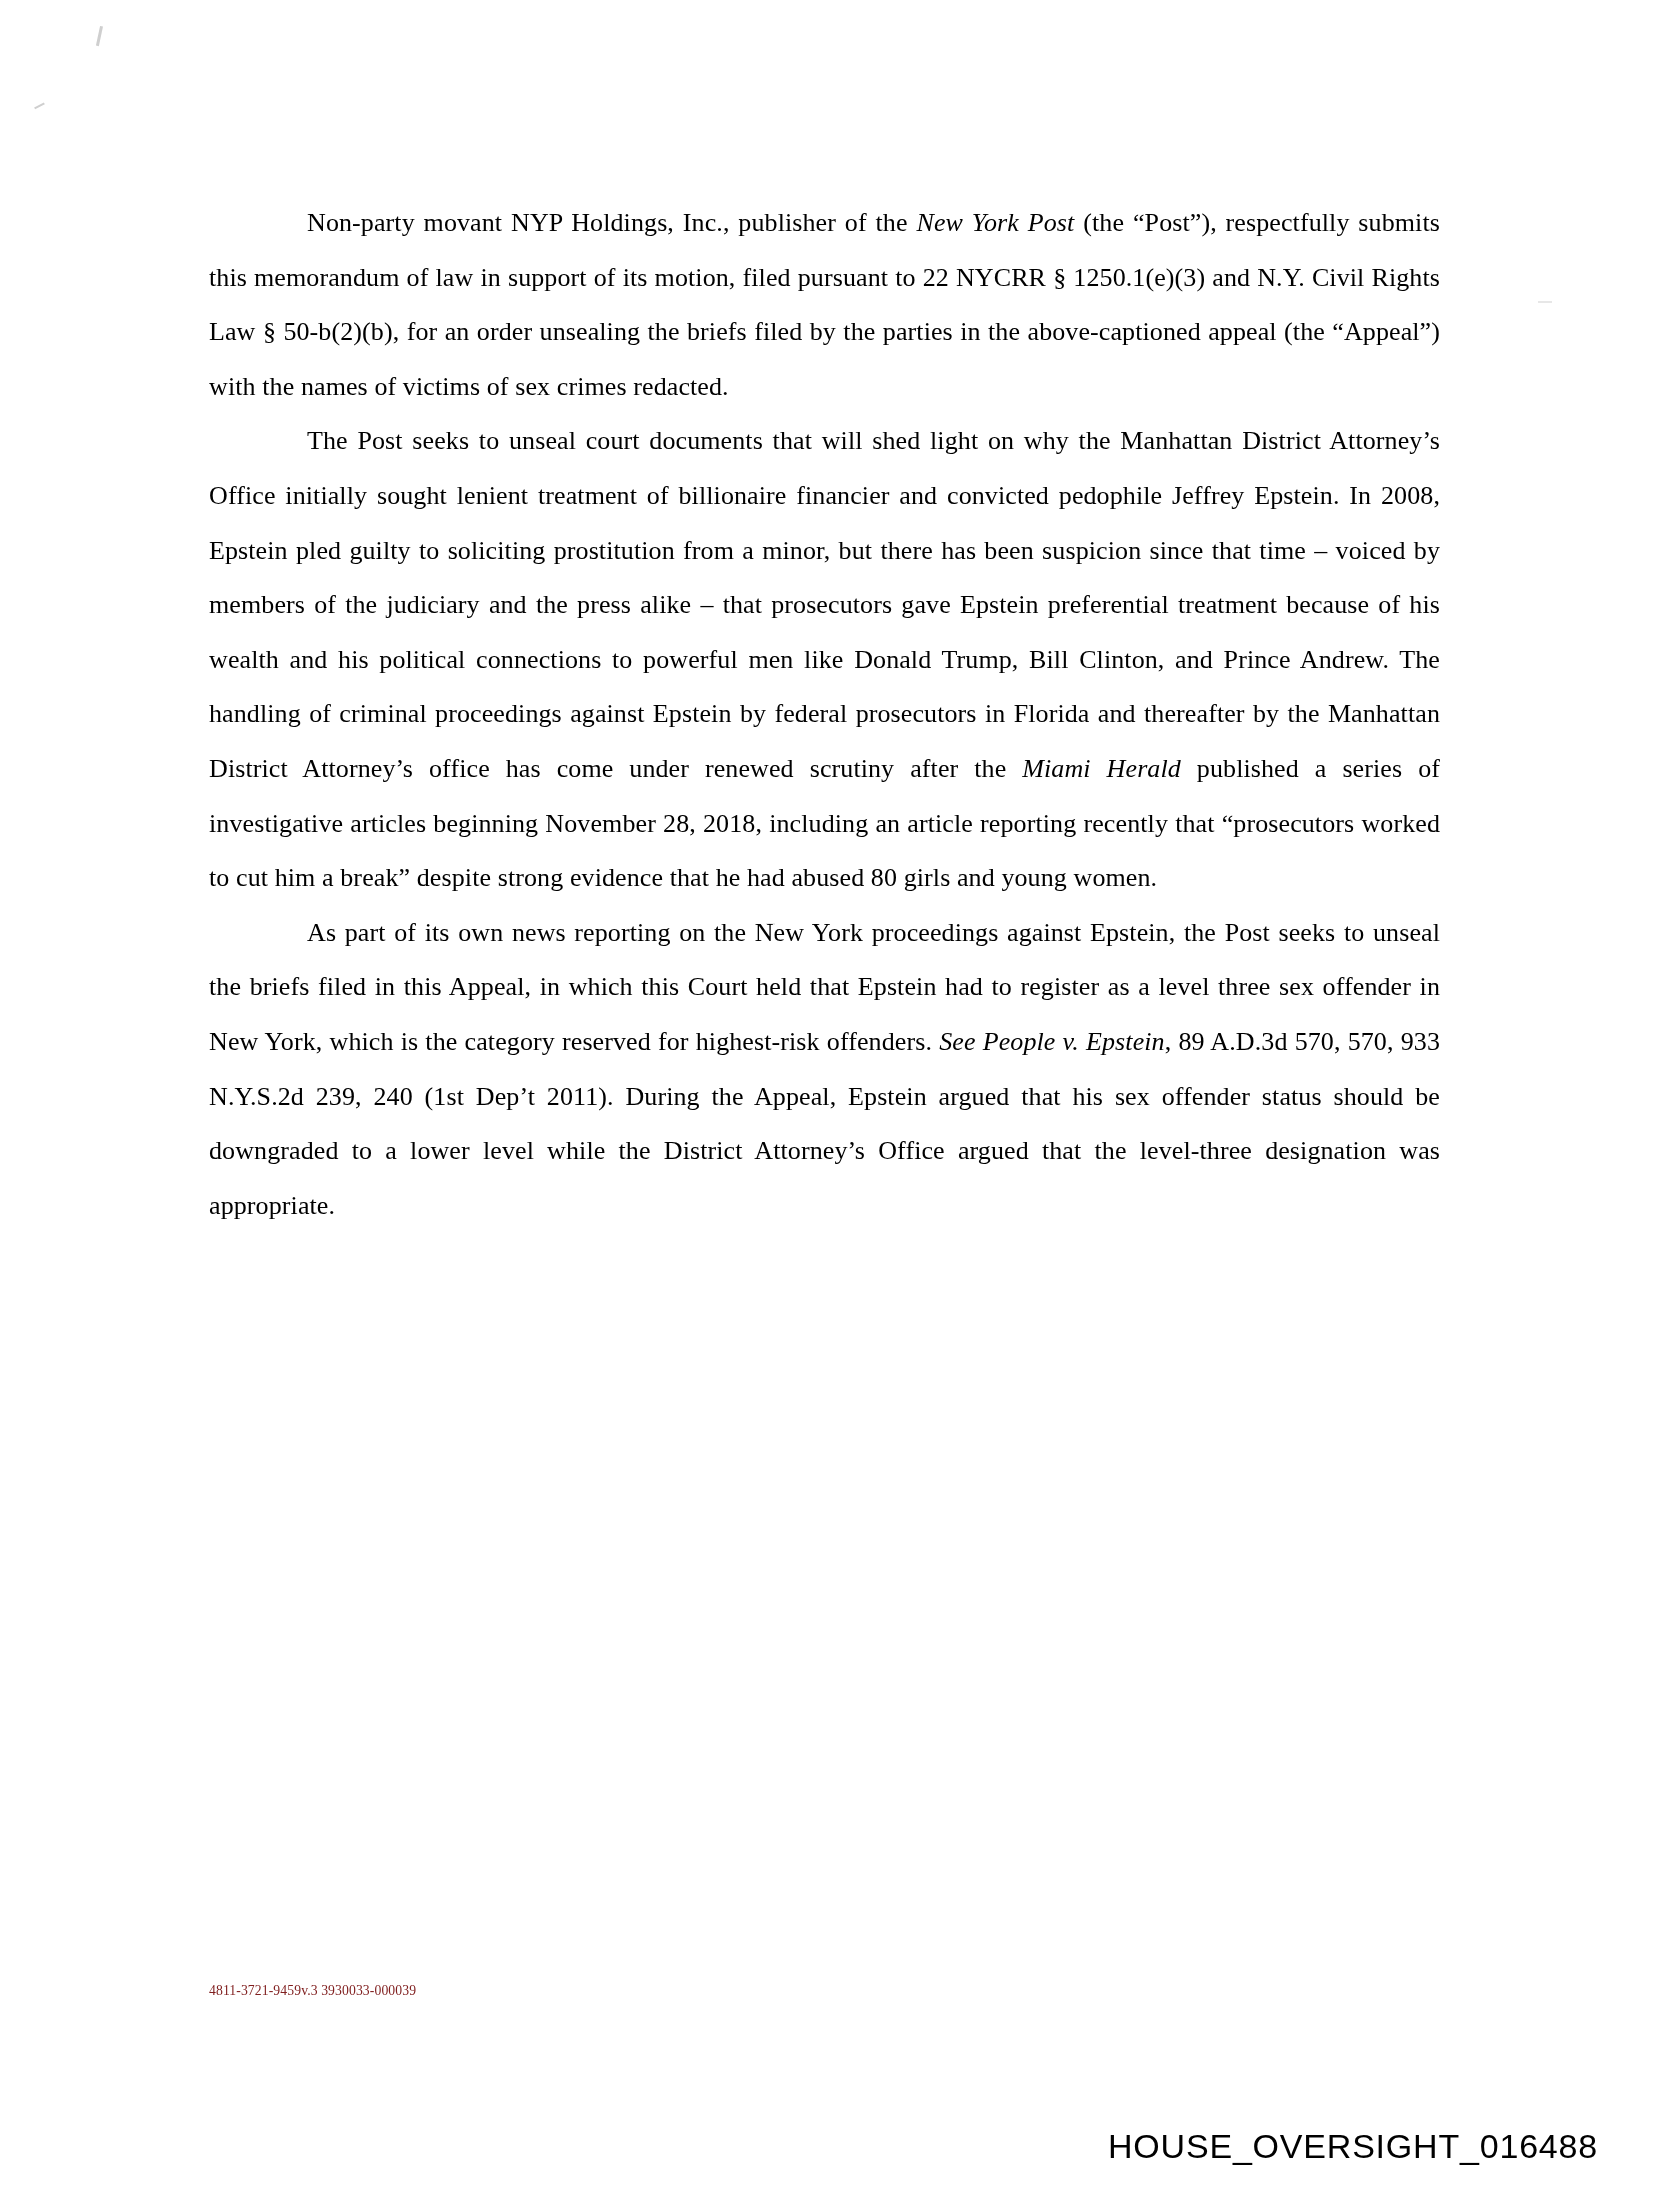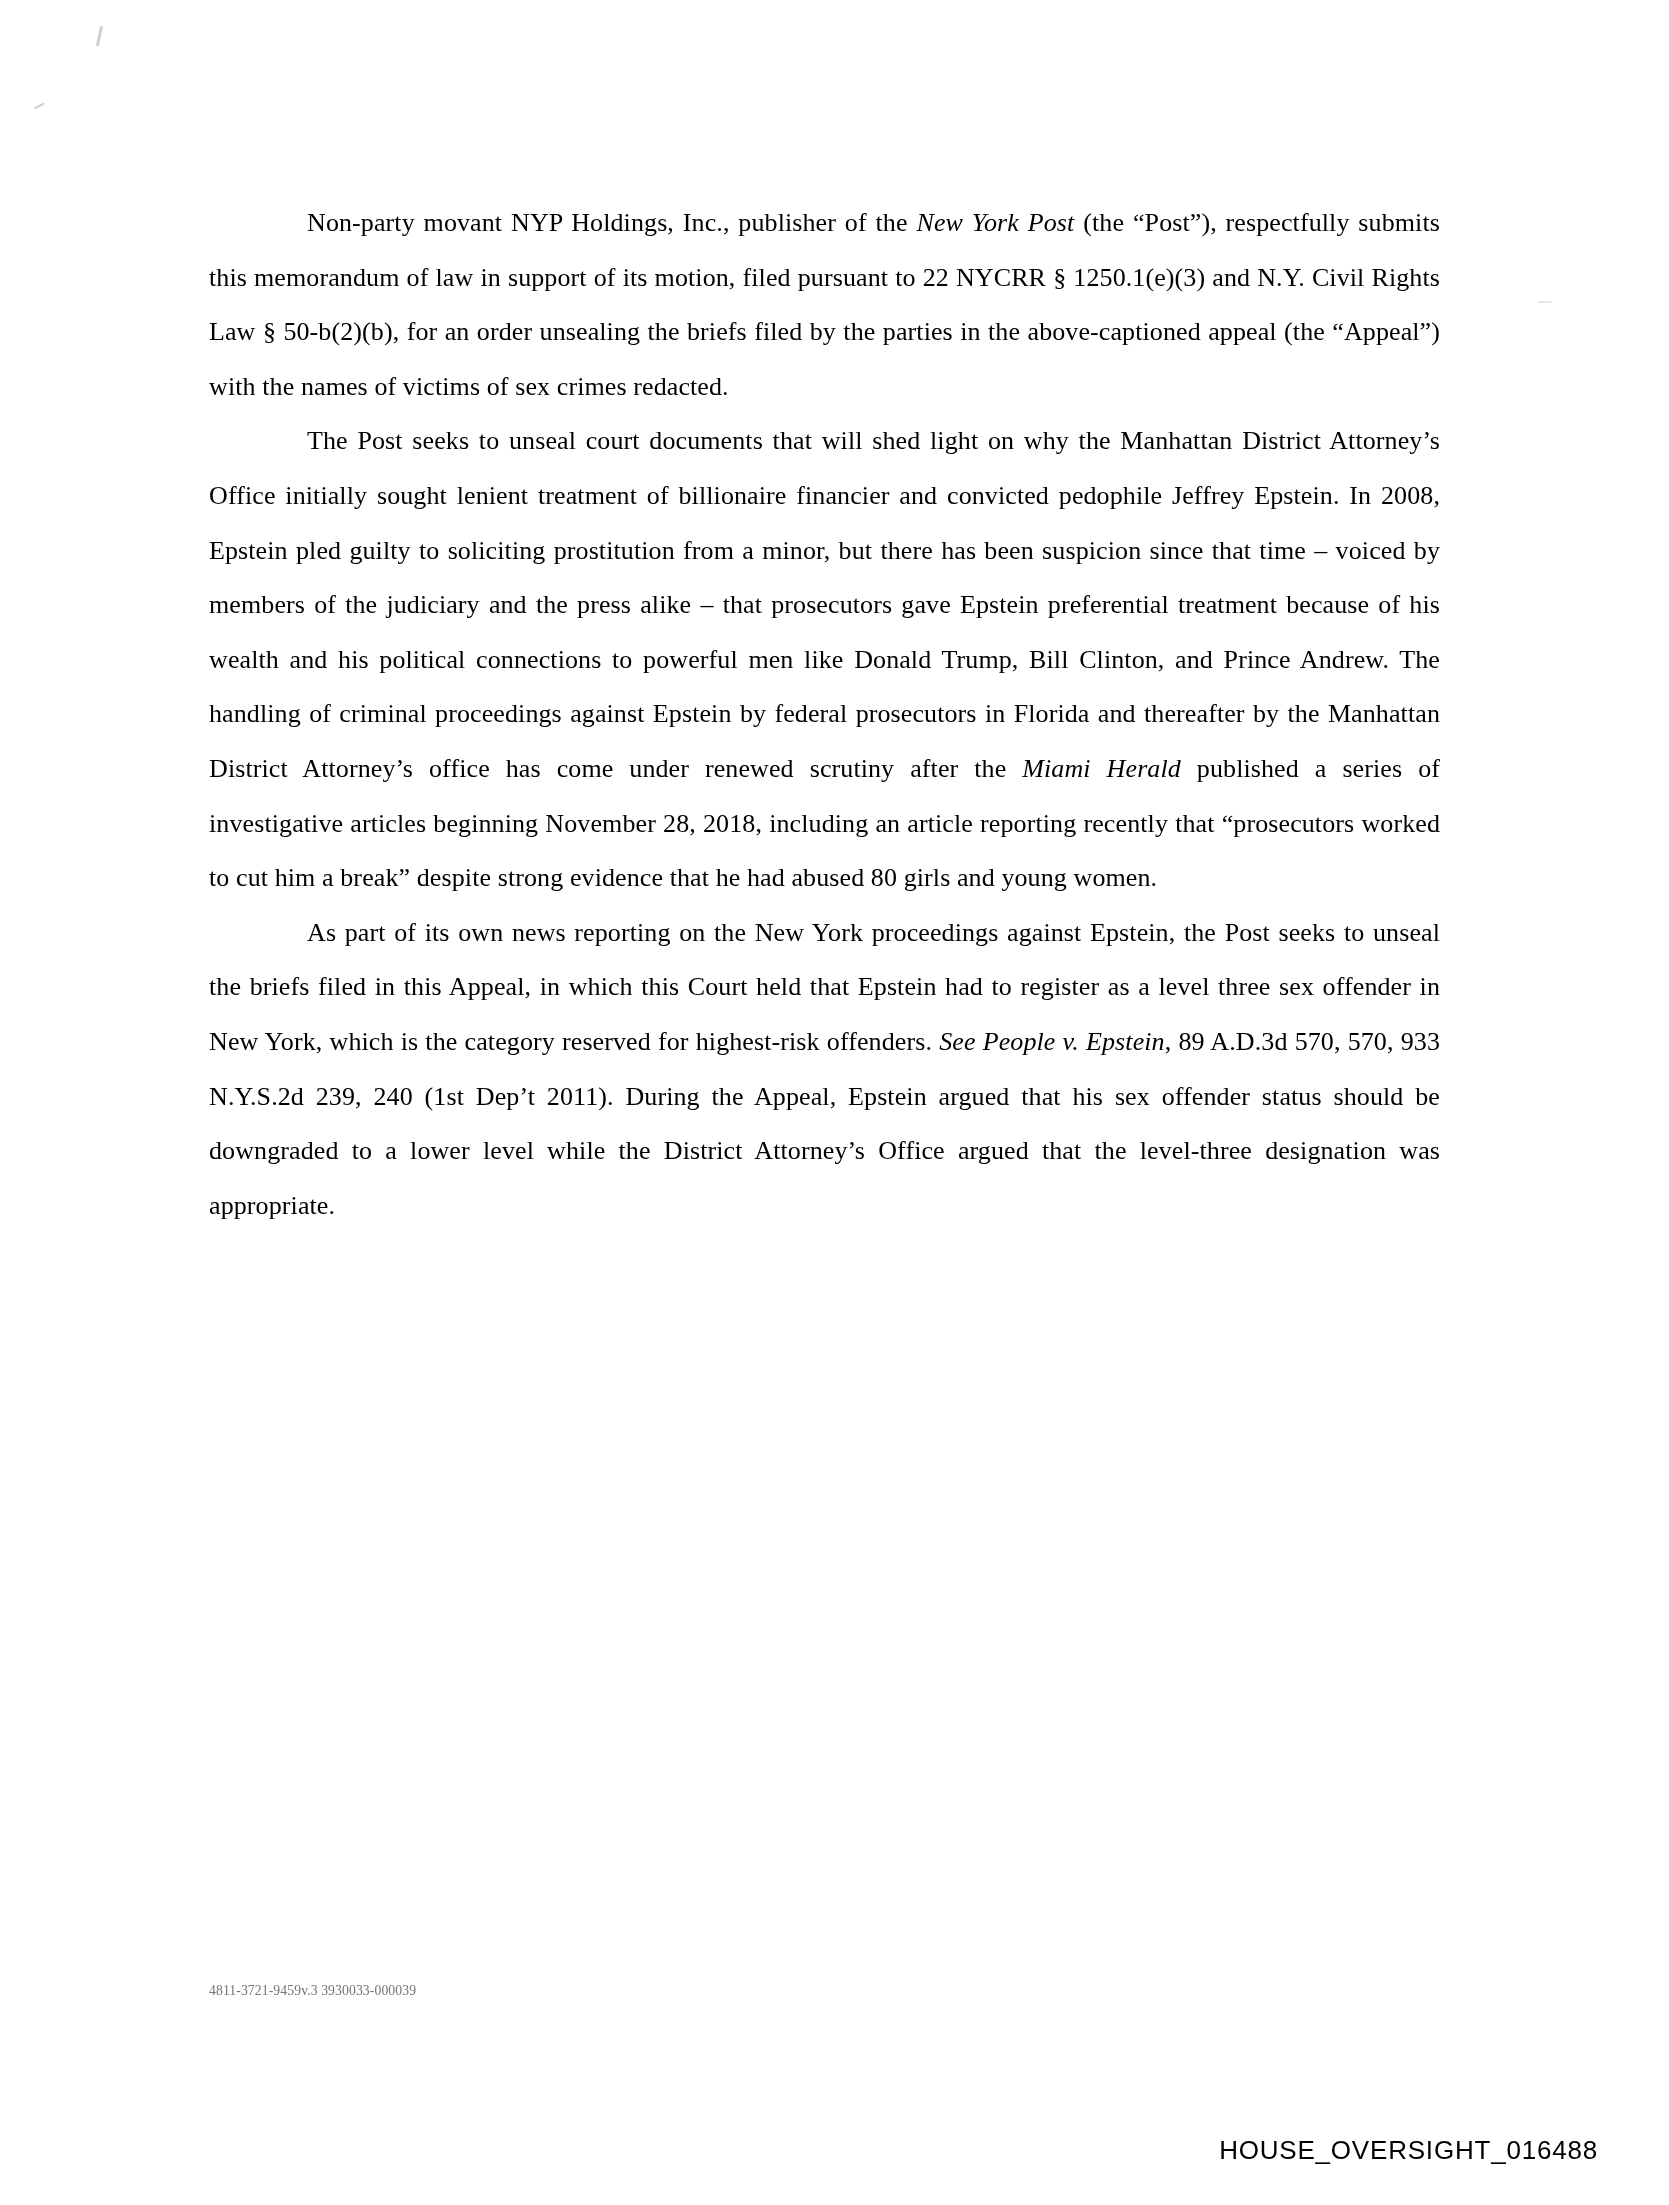--- a/index.html
+++ b/index.html
@@ -43,27 +43,27 @@
     margin: 0;
   }
   .italic { font-style: italic; }
   .footer-code {
     position: absolute;
     left: 209px;
     top: 1983px;
     font-size: 13.7px;
     font-family: "Liberation Serif", serif;
     letter-spacing: 0.1px;
-    color: #737373;
+    color: #7f1d1d;
   }
   .bates {
     position: absolute;
     right: 71px;
     bottom: 39px;
-    font-size: 26px;
+    font-size: 34px;
     font-family: "Liberation Sans", sans-serif;
     letter-spacing: 0.8px;
     color: #000000;
   }
   
   .speck {
     position: absolute;
     background: #cfcfcf;
   }
   .speck.s1 { left: 98px; top: 26px; width: 2.6px; height: 19.6px; transform: rotate(12deg); }

